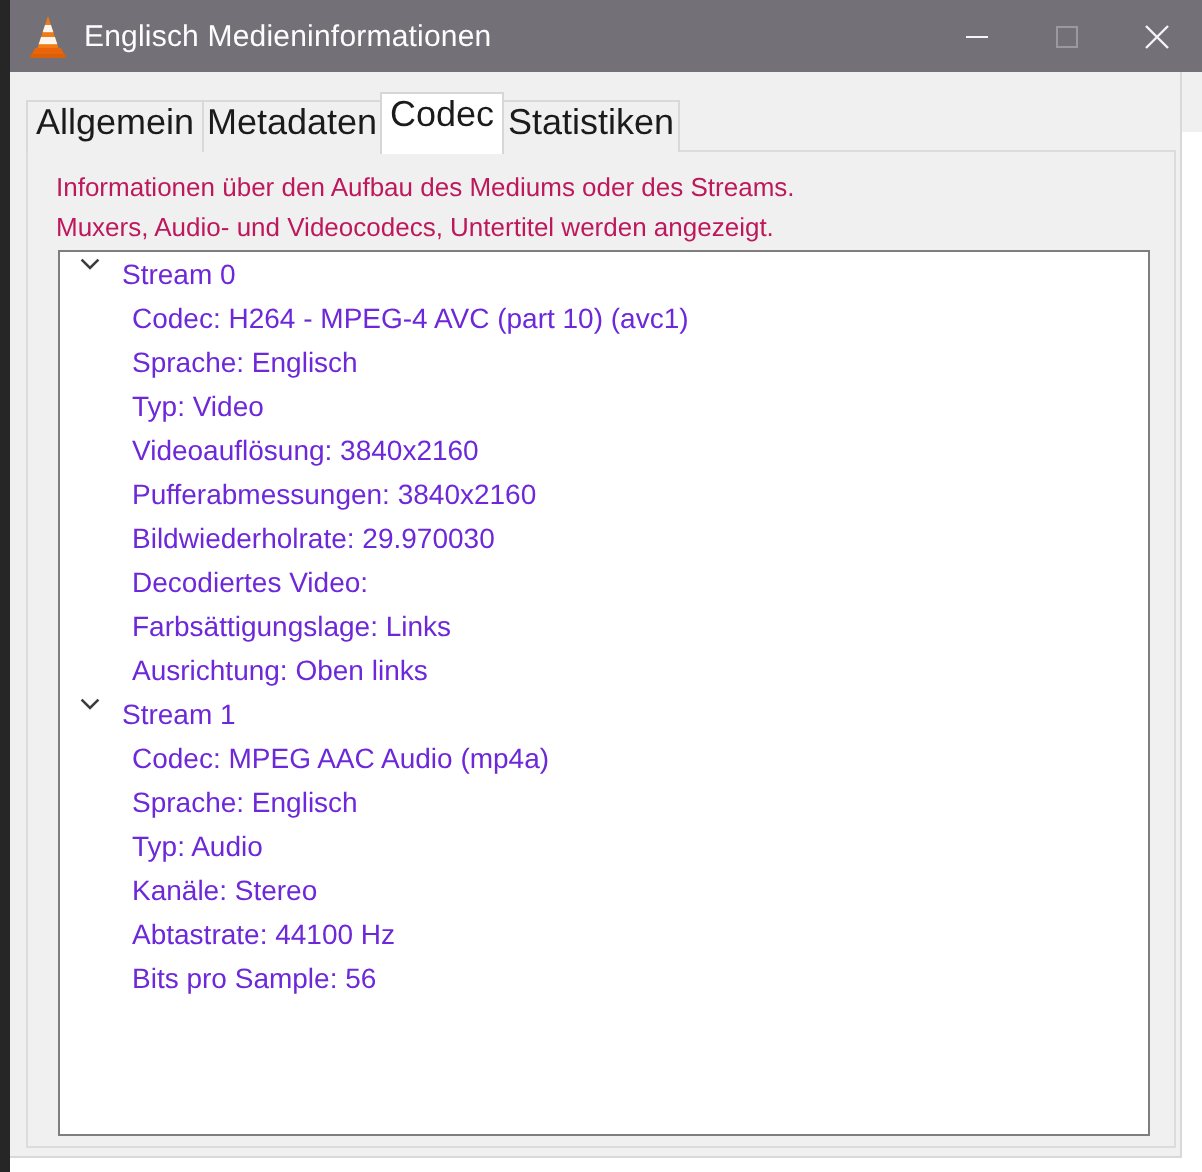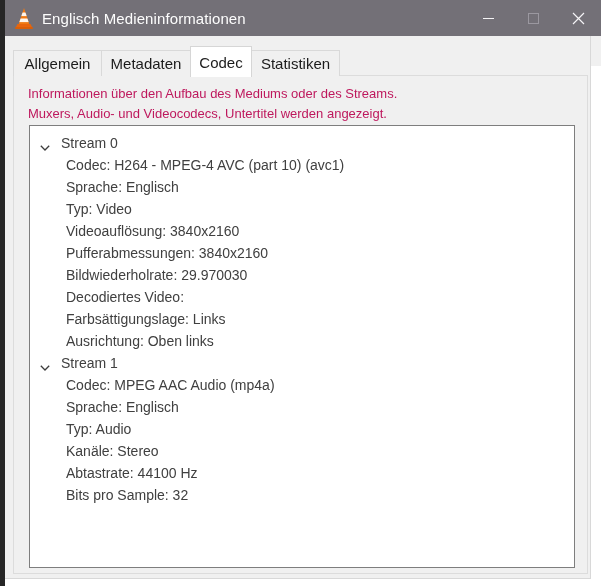--- a/index.html
+++ b/index.html
@@ -20,32 +20,32 @@
   .win-btn{width:45px;height:36px;display:flex;align-items:center;justify-content:center;background:transparent;border:none;padding:0;cursor:default;}
   .min-glyph{display:block;width:11px;height:1px;background:#f5f4f6;}
   .max-glyph{display:block;width:9px;height:9px;border:1px solid #9b98a0;background:transparent;}
 
   
   .dialog-body{position:absolute;left:4px;top:36px;width:587px;height:543px;background:#f0f0f0;border-right:1px solid #d8d8d8;border-bottom:1px solid #d8d8d8;box-sizing:border-box;z-index:1;}
   .tr-patch{position:absolute;left:591px;top:36px;width:10px;height:30px;background:#f0f0f0;z-index:1;}
 
   
   .tabbar{position:absolute;left:13px;top:40px;height:36px;display:flex;align-items:flex-end;z-index:3;}
-  .tab{box-sizing:border-box;height:26px;background:#f0f0f0;border:1px solid #d9d9d9;border-bottom:none;display:flex;align-items:center;justify-content:center;font-size:15px;color:#1b1b1b;margin-right:-1px;cursor:default;}
+  .tab{box-sizing:border-box;height:26px;background:#f0f0f0;border:1px solid #d9d9d9;border-bottom:none;display:flex;justify-content:center;font-size:18px;color:#1b1b1b;margin-right:-1px;cursor:default;}
   .tab.active{height:31px;background:#ffffff;border:1px solid #d6d6d6;border-bottom:none;position:relative;z-index:4;margin-bottom:-1px;margin-top:16px;}
   .t0{width:89px;} .t1{width:90px;} .t2{width:62px;} .t3{width:89px;}
 
   
   .tab-pane{position:absolute;left:13px;top:75px;width:575px;height:499px;background:#f0f0f0;border:1px solid #dcdcdc;box-sizing:border-box;z-index:2;}
 
   .description{position:absolute;left:28px;top:84px;font-size:13px;line-height:20px;color:#be185d;z-index:3;}
 
   
   .tree-view{position:absolute;left:29px;top:125px;width:546px;height:443px;background:#ffffff;border:1px solid #7e7e7e;box-sizing:border-box;z-index:3;overflow:hidden;}
-  .tree-row{height:22px;display:flex;align-items:flex-end;font-size:14px;color:#404040;white-space:nowrap;}
+  .tree-row{height:22px;display:flex;align-items:flex-start;font-size:14px;color:#6d28d9;white-space:nowrap;}
   .tree-rows{padding-top:3px;}
   .tree-row .expander{width:14px;margin-left:8px;display:flex;align-items:center;justify-content:center;}
   .tree-row.parent .row-label{margin-left:9px;}
   .tree-row.child .row-label{margin-left:36px;}
 </style>
 </head>
 <body>
 
 <div class="titlebar">
   <svg class="app-icon" viewBox="0 0 20 23">
@@ -157,16 +157,16 @@
     <div class="tree-row child">
         <span class="row-label">Typ: Audio</span>
       </div>
     <div class="tree-row child">
         <span class="row-label">Kanäle: Stereo</span>
       </div>
     <div class="tree-row child">
         <span class="row-label">Abtastrate: 44100 Hz</span>
       </div>
     <div class="tree-row child">
-        <span class="row-label">Bits pro Sample: 32</span>
+        <span class="row-label">Bits pro Sample: 56</span>
       </div>
   </div>
 </div>
 
 </body></html>

